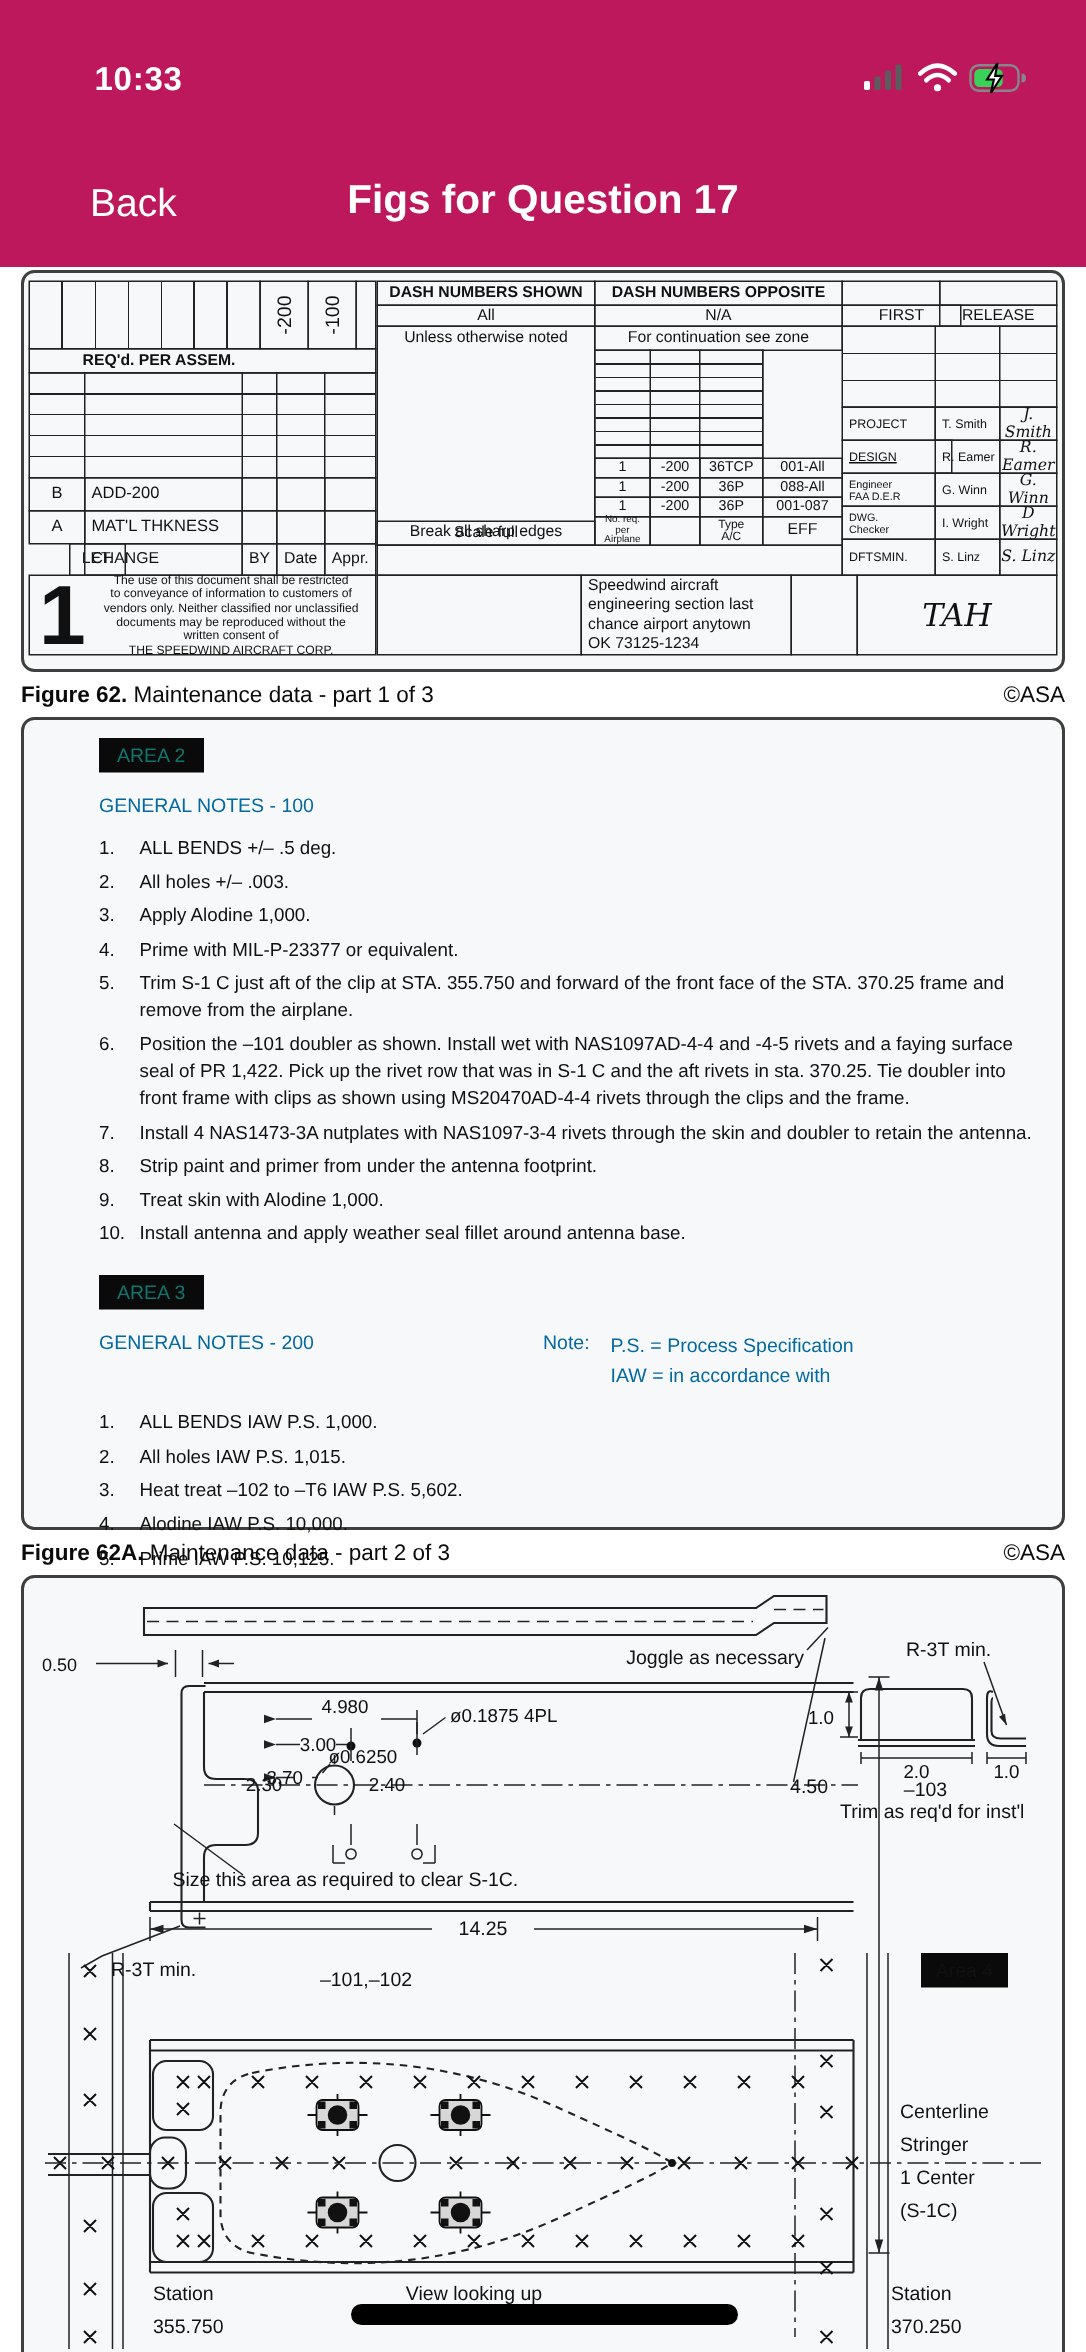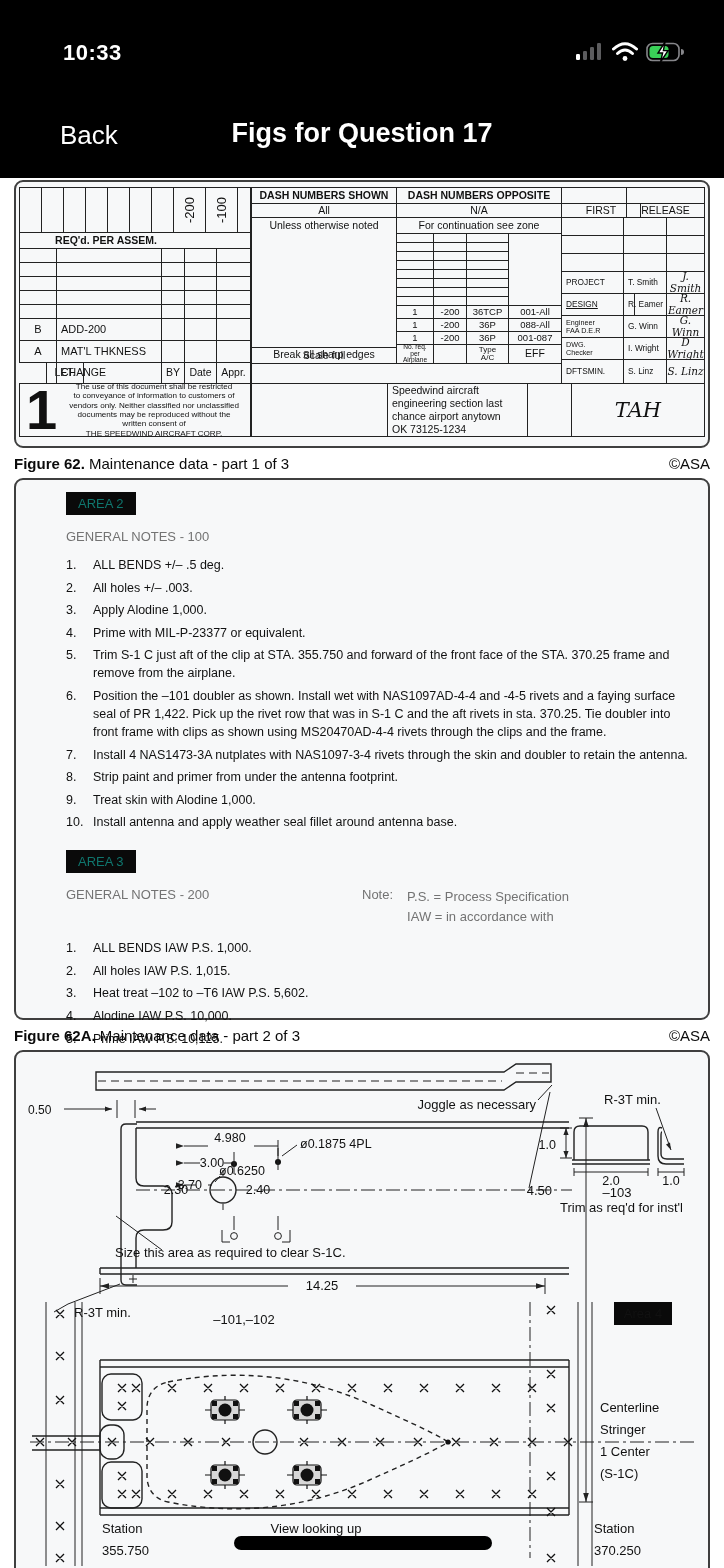--- a/index.html
+++ b/index.html
@@ -1,19 +1,19 @@
 <!DOCTYPE html>
 <html><head>
 <meta charset="utf-8">
 <style>
   html,body{margin:0;padding:0;background:#000;}
   .screen{position:relative;width:724px;height:1568px;background:#fff;overflow:hidden;
           font-family:"Liberation Sans",sans-serif;-webkit-font-smoothing:antialiased;}
   
-  .topblack{position:absolute;top:0;left:0;width:724px;height:178px;background:#000000;}
+  .topblack{position:absolute;top:0;left:0;width:724px;height:178px;background:#be185d;}
   .time{position:absolute;left:63px;top:40px;color:#fff;font-size:22px;font-weight:bold;letter-spacing:.5px;}
   .sticons{position:absolute;right:38px;top:42px;display:flex;align-items:center;gap:8px;}
   .navback{position:absolute;left:60px;top:120px;color:#fff;font-size:26px;font-weight:normal;}
   .navtitle{position:absolute;left:0;right:0;top:118px;text-align:center;color:#fff;font-size:27px;font-weight:bold;}
   
   .panel{position:absolute;left:14px;width:696px;background:#f7f8f9;border:2px solid #3f3f3f;
          border-radius:9px;box-sizing:border-box;}
   .caption{position:absolute;left:14px;width:696px;height:26px;display:flex;align-items:center;
            font-size:15px;color:#0b0b0b;}
   .caption .cb{font-weight:bold;}
@@ -31,21 +31,21 @@
   .gridrowsL{position:absolute;box-sizing:border-box;border:1px solid #222;
     background:repeating-linear-gradient(to bottom,transparent 0 13px,#222 13px 14px);}
   .gridrowsO{position:absolute;box-sizing:border-box;border:1px solid #222;
     background:repeating-linear-gradient(to bottom,transparent 0 8px,#222 8px 9px);}
   .gridrowsR{position:absolute;box-sizing:border-box;border:1px solid #222;
     background:repeating-linear-gradient(to bottom,transparent 0 17px,#222 17px 18px);}
   .vline{position:absolute;width:1px;background:#222;}
   
   .notesbox{position:absolute;left:50px;right:16px;top:0;}
   .abadge{display:inline-block;background:#0a0a0a;color:#0f766e;font-size:13px;padding:4px 12px;margin:0;}
-  .gnrow{display:flex;align-items:flex-start;margin:14px 0 12px 0;font-size:13px;color:#737373;}
+  .gnrow{display:flex;align-items:flex-start;margin:14px 0 12px 0;font-size:13px;color:#0369a1;}
   .gnrow .gt{width:296px;}
   .noteblk{display:flex;gap:14px;}
   .nlines{white-space:pre-line;line-height:1.55;}
   .nrow{display:flex;font-size:12.5px;color:#111;line-height:1.44;margin-bottom:4.6px;}
   .nn{width:27px;flex:0 0 27px;}
   .nt{flex:1;}
   
   .draw{position:absolute;left:0;top:0;}
   .homepill{position:absolute;left:234px;top:1536px;width:258px;height:14px;border-radius:8px;background:#000;}
   svg text{font-family:"Liberation Sans",sans-serif;fill:#111;}

